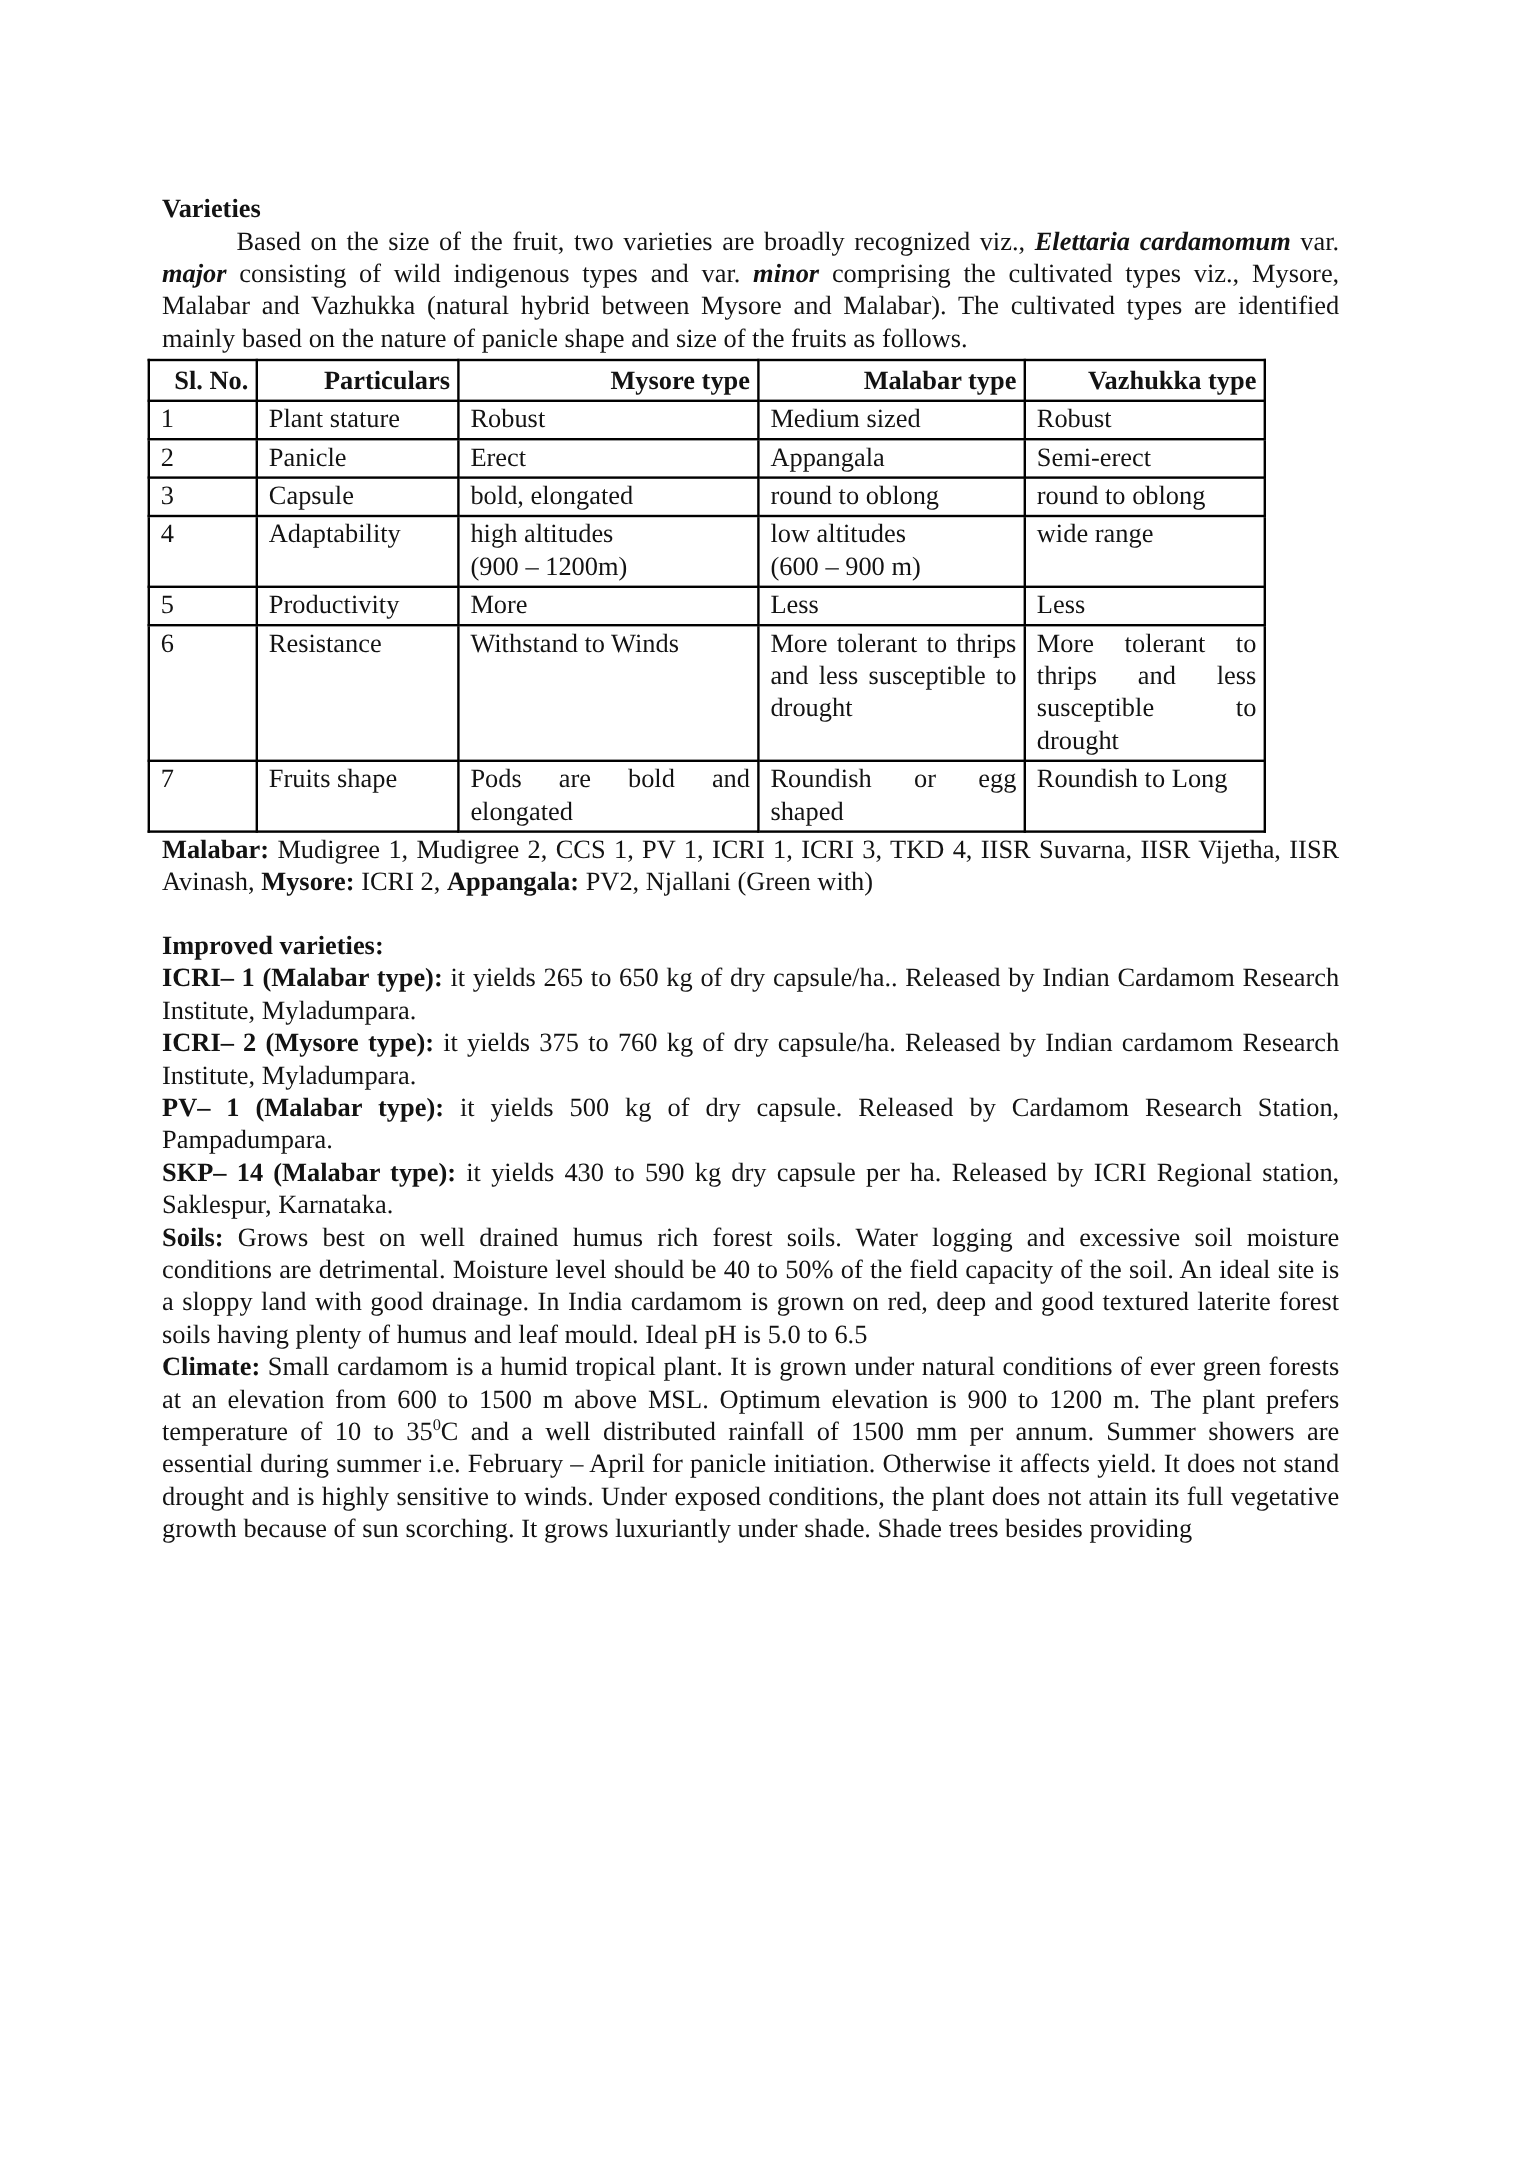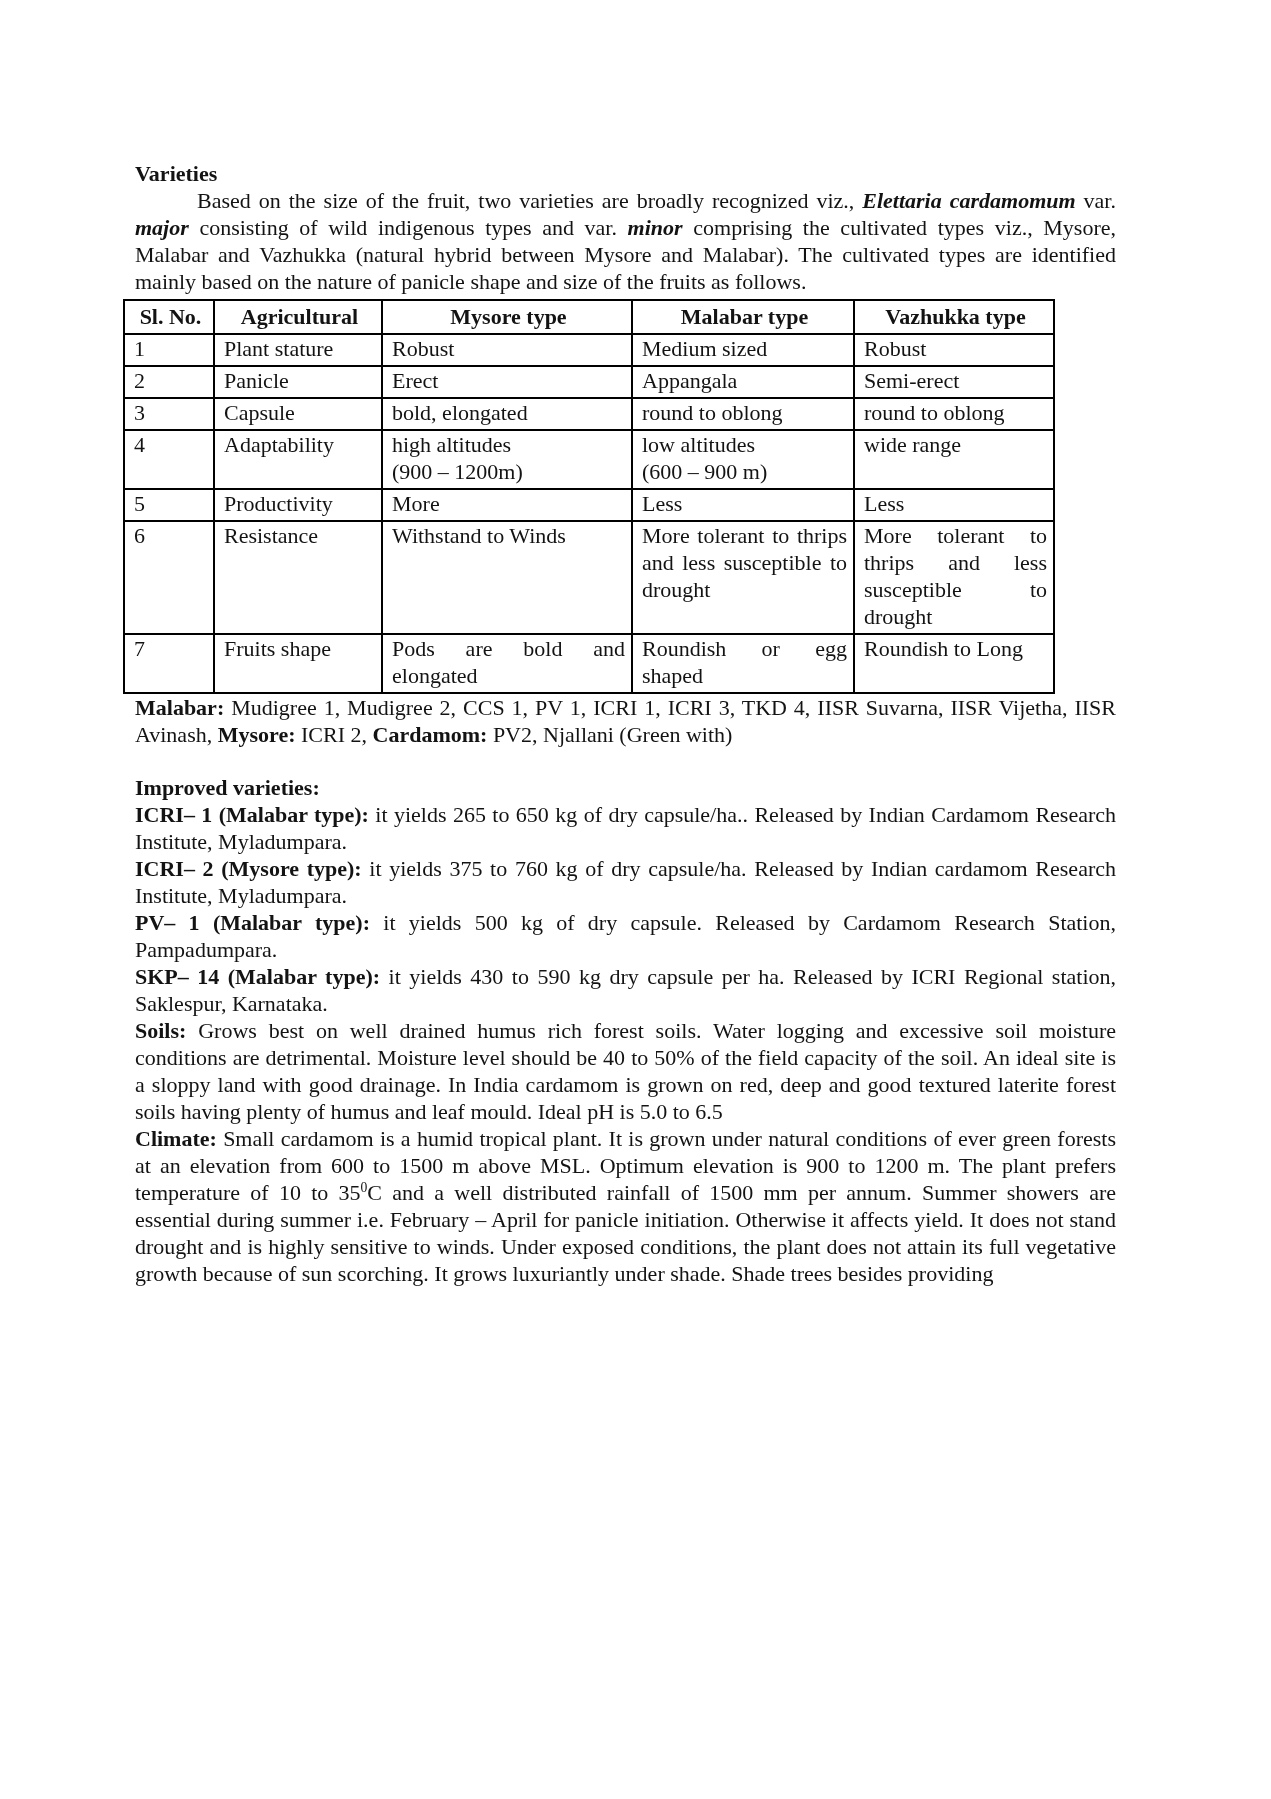--- a/index.html
+++ b/index.html
@@ -34,21 +34,21 @@
   }
   table.vt th, table.vt td {
     border: 2px solid #000;
     vertical-align: top;
     padding: 0 6px 3px 9px;
     font-size: 22px;
     line-height: 27px;
   }
   table.vt th {
     font-weight: bold;
-    text-align: center;
+    text-align: right;
     white-space: nowrap;
     padding-top: 2px;
   }
   table.vt td {
     text-align: justify;
     white-space: pre-line;
   }
   .gap-lg { margin-top: 26px; }
   .gap-md { margin-top: 22px; }
 </style>
@@ -65,21 +65,21 @@
     <colgroup>
       <col style="width:90px">
         <col style="width:168px">
         <col style="width:250px">
         <col style="width:222px">
         <col style="width:200px">
     </colgroup>
     <thead>
       <tr>
         <th>Sl. No.</th>
-        <th>Agricultural</th>
+        <th>Particulars</th>
         <th>Mysore type</th>
         <th>Malabar type</th>
         <th>Vazhukka type</th>
       </tr>
     </thead>
     <tbody>
       <tr>
         <td>1</td>
         <td>Plant stature</td>
         <td>Robust</td>
@@ -126,21 +126,21 @@
       <tr>
         <td>7</td>
         <td>Fruits shape</td>
         <td>Pods are bold and elongated</td>
         <td>Roundish or egg shaped</td>
         <td>Roundish to Long</td>
       </tr>
     </tbody>
   </table>
 
-  <p class="para gap-md"><span class="b">Malabar:</span><span> Mudigree 1, Mudigree 2, CCS 1, PV 1, ICRI 1, ICRI 3, TKD 4, IISR Suvarna, IISR Vijetha, IISR Avinash, </span><span class="b">Mysore:</span><span> ICRI 2, </span><span class="b">Cardamom:</span><span> PV2, Njallani (Green with)</span></p>
+  <p class="para gap-md"><span class="b">Malabar:</span><span> Mudigree 1, Mudigree 2, CCS 1, PV 1, ICRI 1, ICRI 3, TKD 4, IISR Suvarna, IISR Vijetha, IISR Avinash, </span><span class="b">Mysore:</span><span> ICRI 2, </span><span class="b">Appangala:</span><span> PV2, Njallani (Green with)</span></p>
 
   <div class="title gap-lg">Improved varieties:</div>
 
   <p class="para"><span class="b">ICRI– 1 (Malabar type):</span><span> it yields 265 to 650 kg of dry capsule/ha.. Released by Indian Cardamom Research Institute, Myladumpara.</span></p>
   <p class="para"><span class="b">ICRI– 2 (Mysore type):</span><span> it yields 375 to 760 kg of dry capsule/ha. Released by Indian cardamom Research Institute, Myladumpara.</span></p>
   <p class="para"><span class="b">PV– 1 (Malabar type):</span><span> it yields 500 kg of dry capsule. Released by Cardamom Research Station, Pampadumpara.</span></p>
   <p class="para"><span class="b">SKP– 14 (Malabar type):</span><span> it yields 430 to 590 kg dry capsule per ha. Released by ICRI Regional station, Saklespur, Karnataka.</span></p>
 
   <p class="para gap-lg"><span class="b">Soils:</span><span> Grows best on well drained humus rich forest soils. Water logging and excessive soil moisture conditions are detrimental. Moisture level should be 40 to 50% of the field capacity of the soil. An ideal site is a sloppy land with good drainage. In India cardamom is grown on red, deep and good textured laterite forest soils having plenty of humus and leaf mould. Ideal pH is 5.0 to 6.5</span></p>
 

